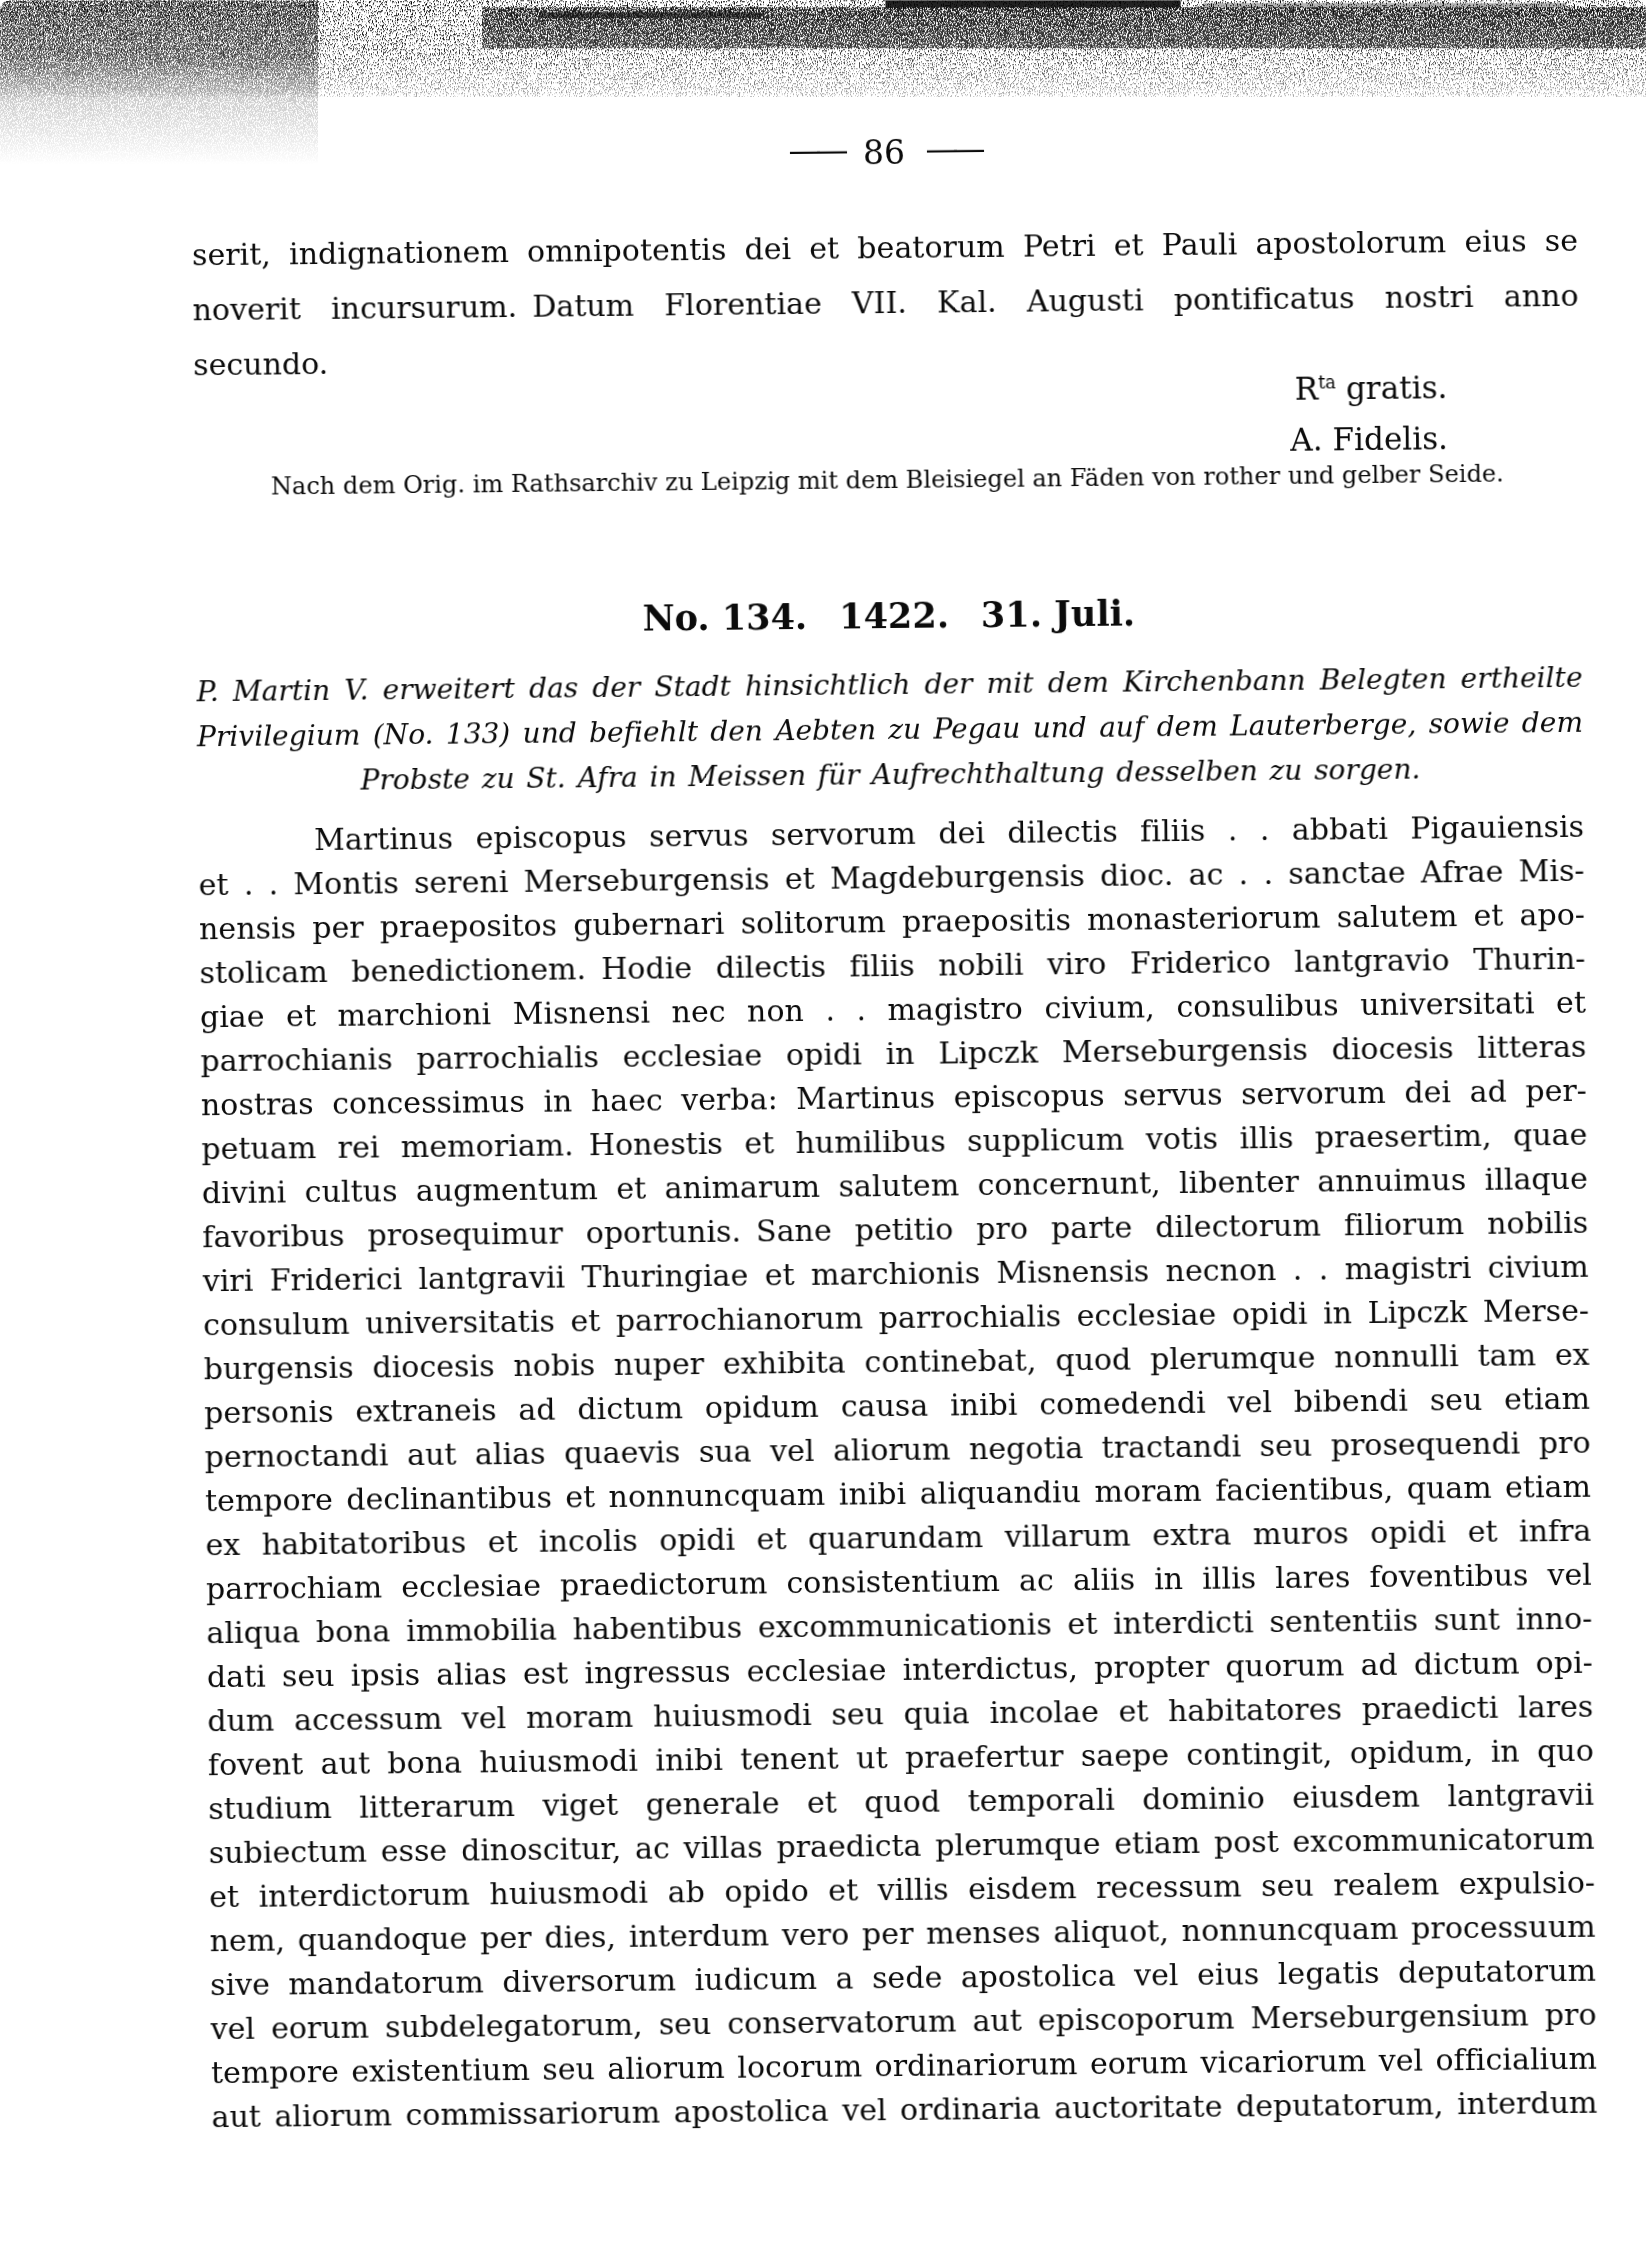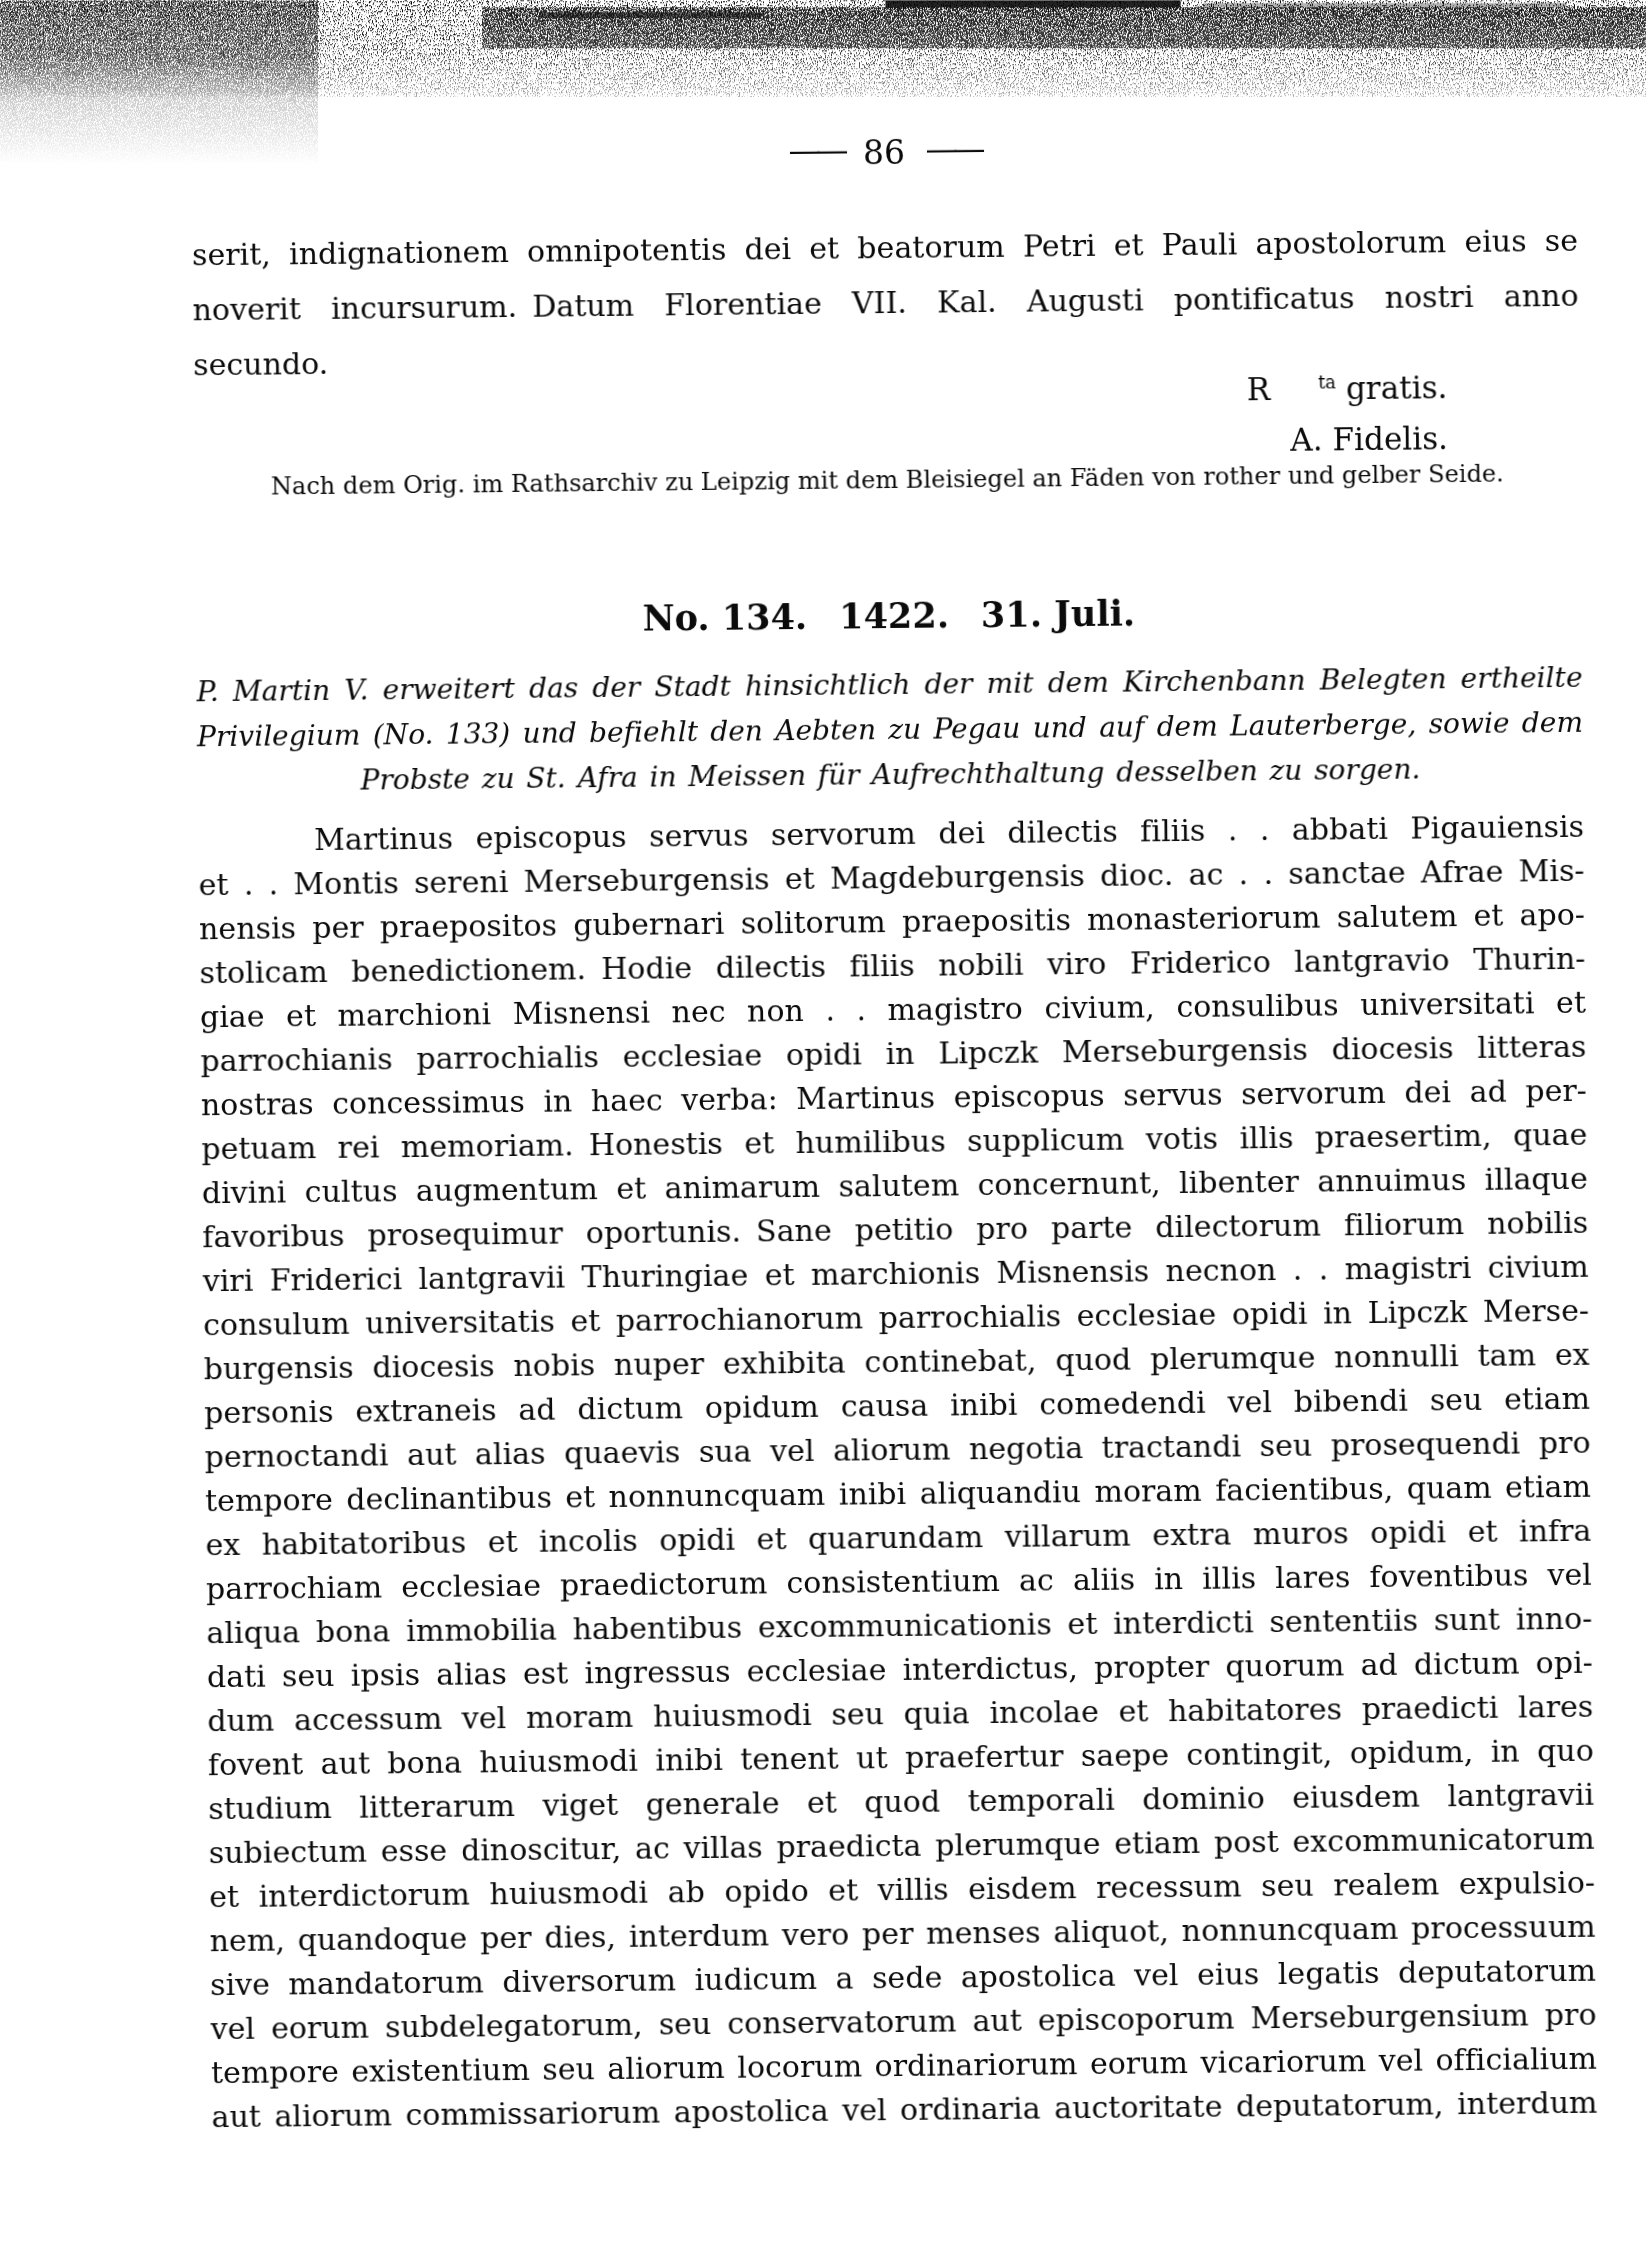--- a/index.html
+++ b/index.html
@@ -7,20 +7,21 @@
     width: 1646px; height: 2250px;
     background: #ffffff;
     font-family: "DejaVu Serif", serif;
   }
   .page {
     position: relative;
     width: 1646px; height: 2250px;
     background: #ffffff;
     color: #0b0b0b;
     overflow: hidden;
+    border-radius: 10px;
   }
   .noise-svg { position: absolute; top: 0; left: 0; display: block; }
   .content {
     position: absolute; left: 200px; top: 0;
     width: 1386px; height: 2250px;
     transform: rotate(-0.6deg);
     transform-origin: 50% 45%;
     letter-spacing: 0.004em;
   }
   .pageno-row {
@@ -43,21 +44,21 @@
   .line.plain { text-align-last: left; }
   .line.center { text-align: center; text-align-last: center; }
   .line.indent { text-indent: 116px; }
   .sigs {
     position: absolute; top: 361px; left: 0; width: 100%;
     text-align: right; padding-right: 0;
     font-size: 31px; line-height: 51px;
     box-sizing: border-box;
   }
   .sigs .sig { padding-right: 132px; }
-  .sigs sup { font-size: 0.58em; vertical-align: super; letter-spacing: 0; margin-left: 48px; }
+  .sigs sup { font-size: 0.58em; vertical-align: super; letter-spacing: 0; }
   .note {
     position: absolute; top: 466px; left: 0; width: 100%;
     font-size: 24px; line-height: 29.5px;
     text-align: center;
   }
   .heading {
     position: absolute; top: 595px; left: 0; width: 100%;
     text-align: center; font-weight: bold; font-size: 35px; line-height: 41px;
     white-space: nowrap;
   }

